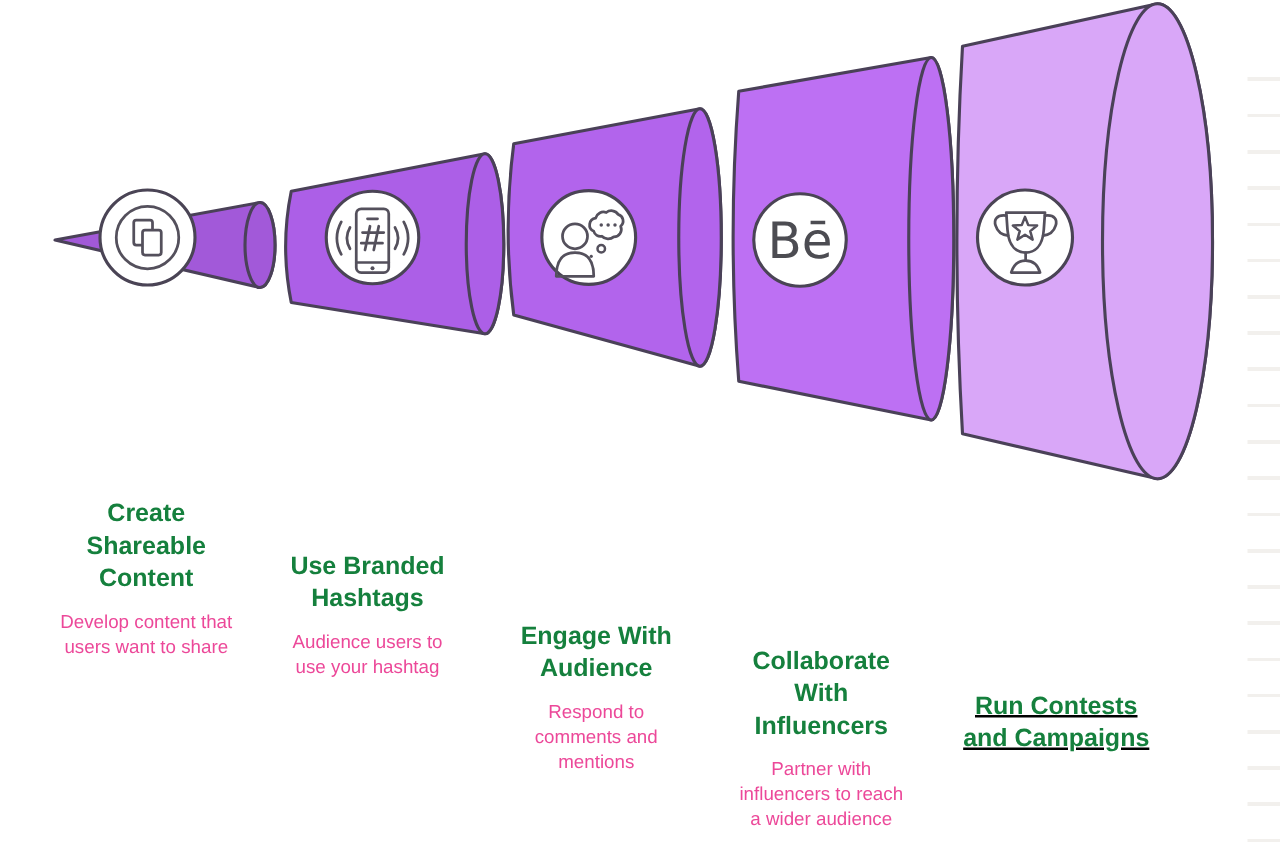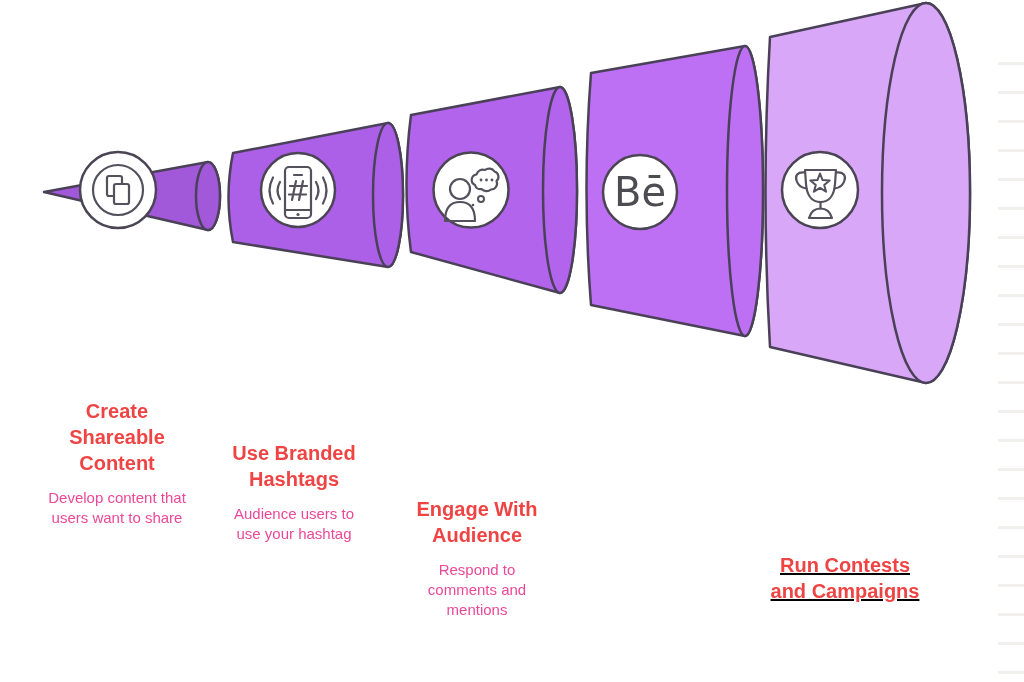--- a/index.html
+++ b/index.html
@@ -8,21 +8,21 @@
     font-family:"Liberation Sans","DejaVu Sans",sans-serif;overflow:hidden;
   }
   .ruled-lines{
     position:absolute;right:0;top:36px;width:26px;height:640px;
     background:repeating-linear-gradient(to bottom,transparent 0 26px,#f2f0ed 26px 29px);
     pointer-events:none;
   }
   svg{position:absolute;top:0;left:0;}
   .stage-label{position:absolute;width:190px;text-align:center;}
   .stage-title{
-    font-size:20px;font-weight:bold;color:#ef4444;line-height:26px;
+    font-size:20px;font-weight:bold;color:#15803d;line-height:26px;
     white-space:pre-line;margin:0;
   }
   .stage-desc{
     font-size:15px;color:#ec4899;line-height:20px;white-space:pre-line;
     margin:12px 0 0 0;
   }
   .behance-text{
     font-family:"DejaVu Sans","Liberation Sans",sans-serif;
     font-weight:400;font-size:40px;fill:#4c4c52;
   }
@@ -129,18 +129,24 @@
 
 <div class="stage-label" style="left:382px;top:496px;">
   <p class="stage-title">Engage With
 Audience</p>
   <p class="stage-desc">Respond to
 comments and
 mentions</p>
 </div>
 
 <div class="stage-label" style="left:562px;top:516px;">
+  <p class="stage-title">Collaborate
+With
+Influencers</p>
+  <p class="stage-desc">Partner with
+influencers to reach
+a wider audience</p>
 </div>
 
 <div class="stage-label" style="left:750px;top:552px;text-decoration:underline;">
   <p class="stage-title">Run Contests
 and Campaigns</p>
 </div>
 
 </body></html>

